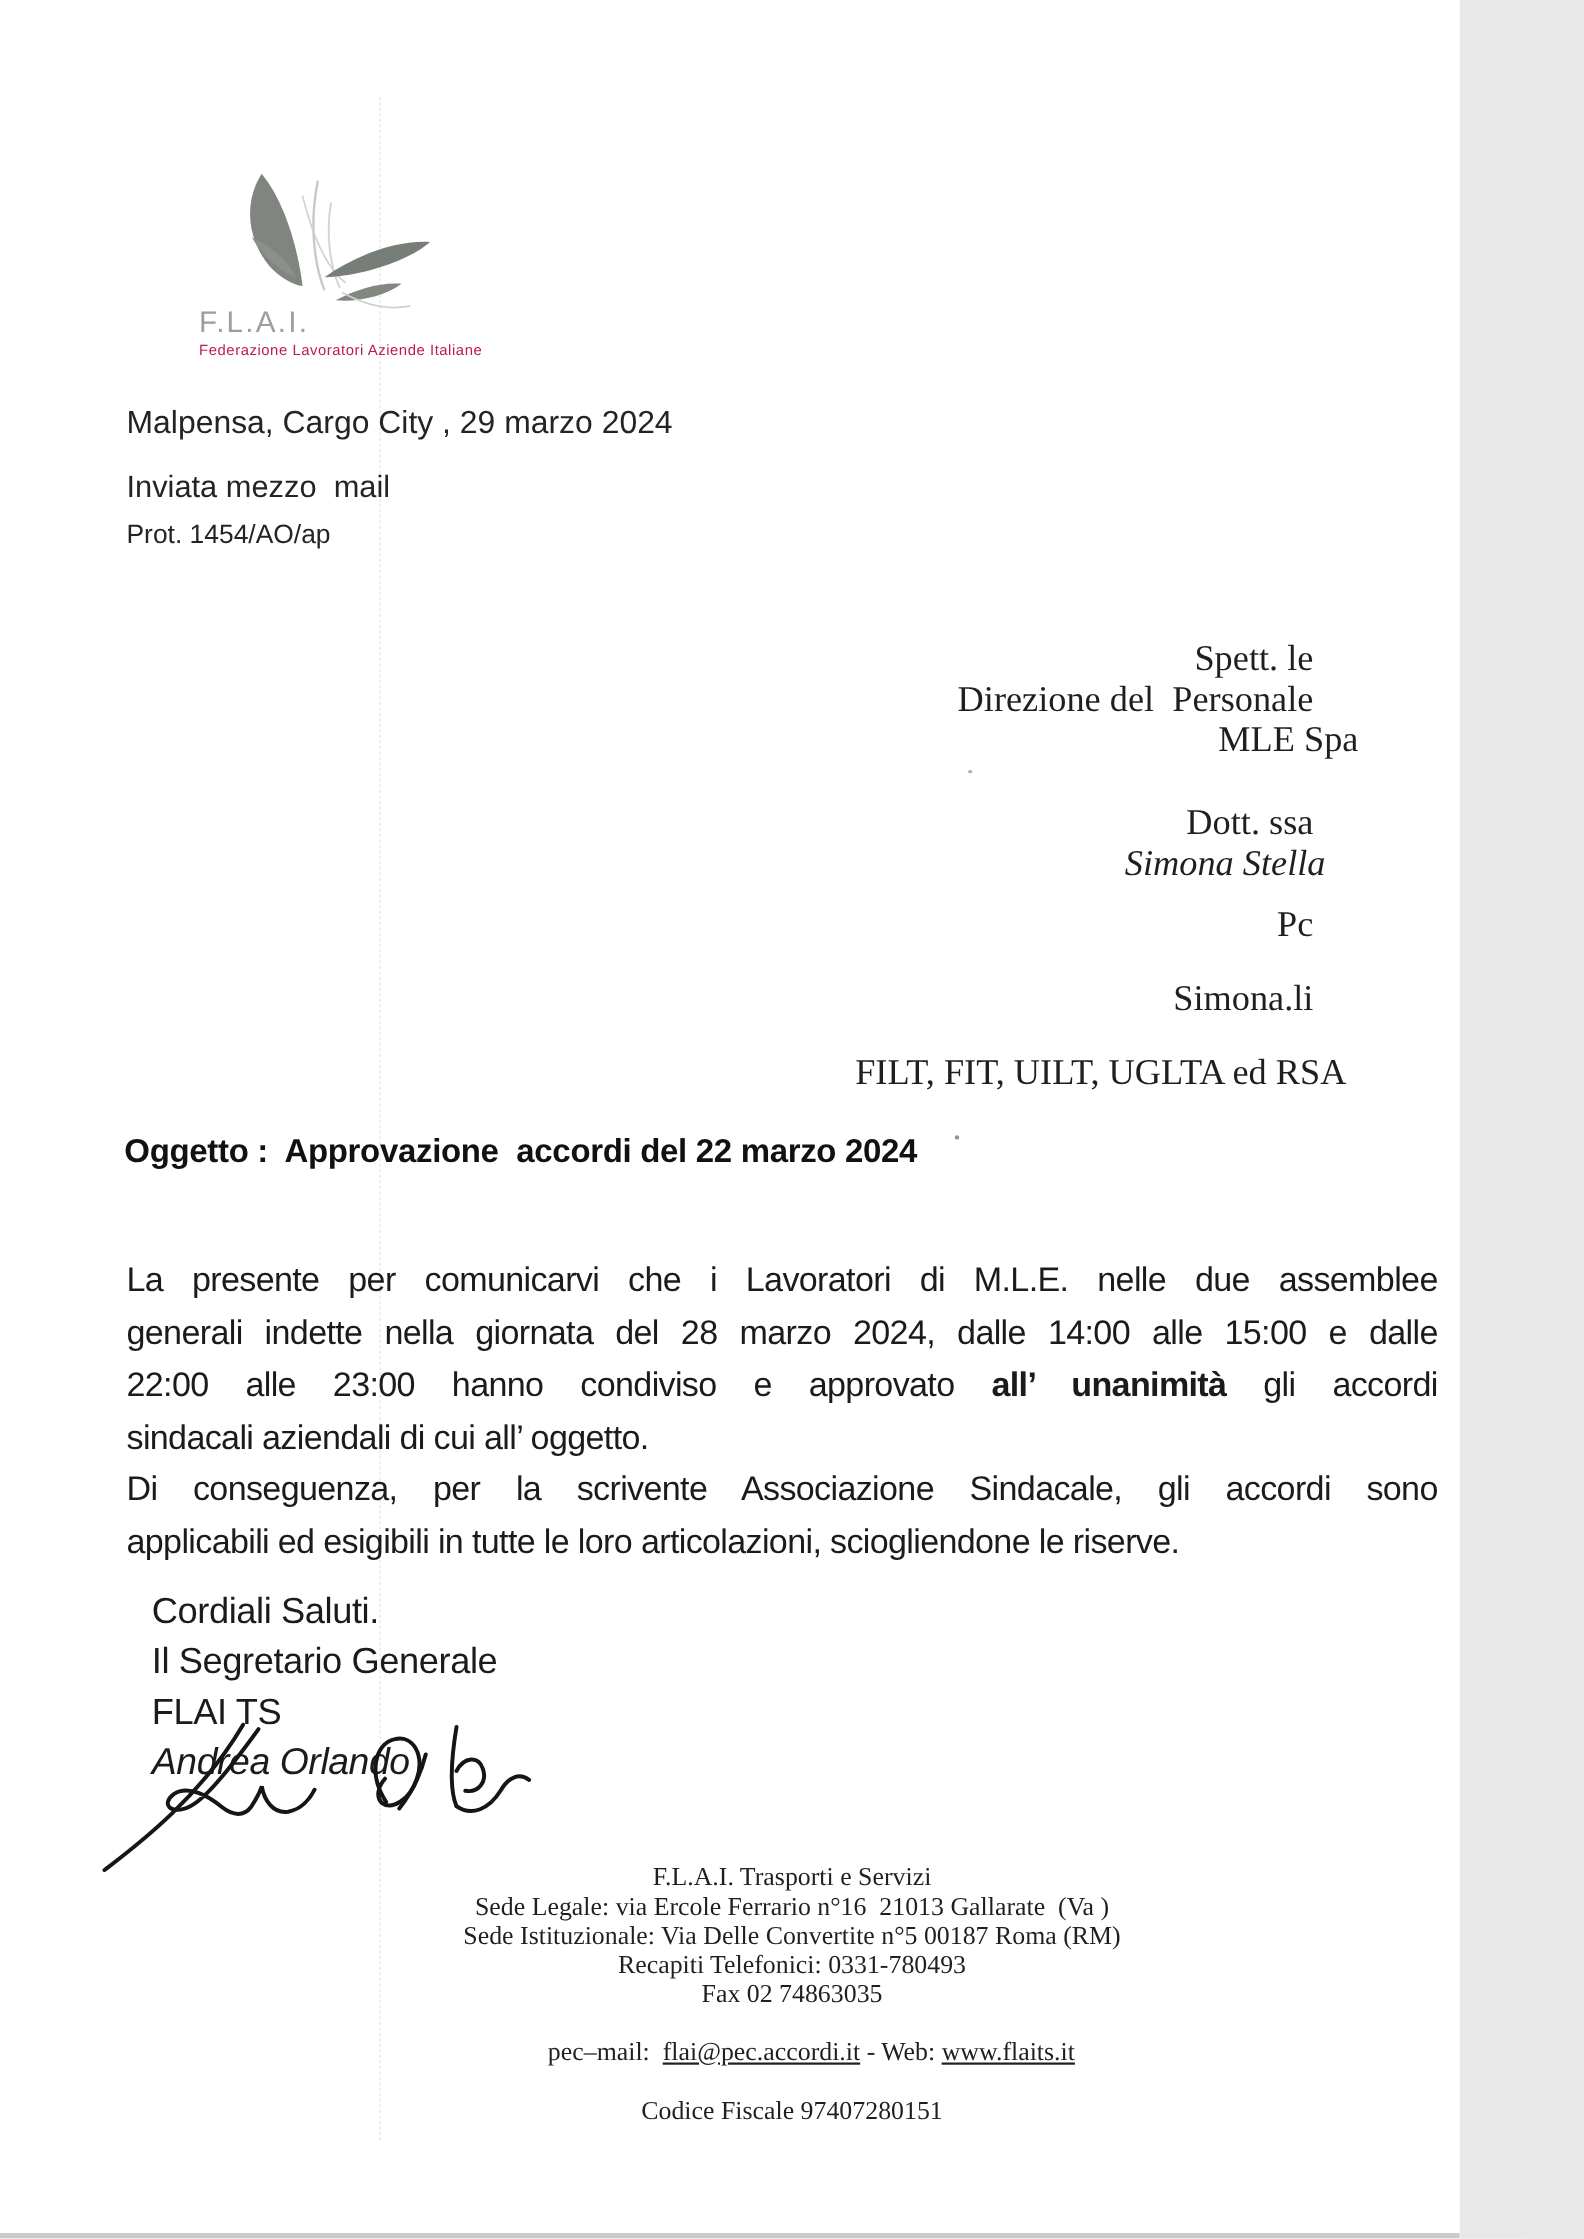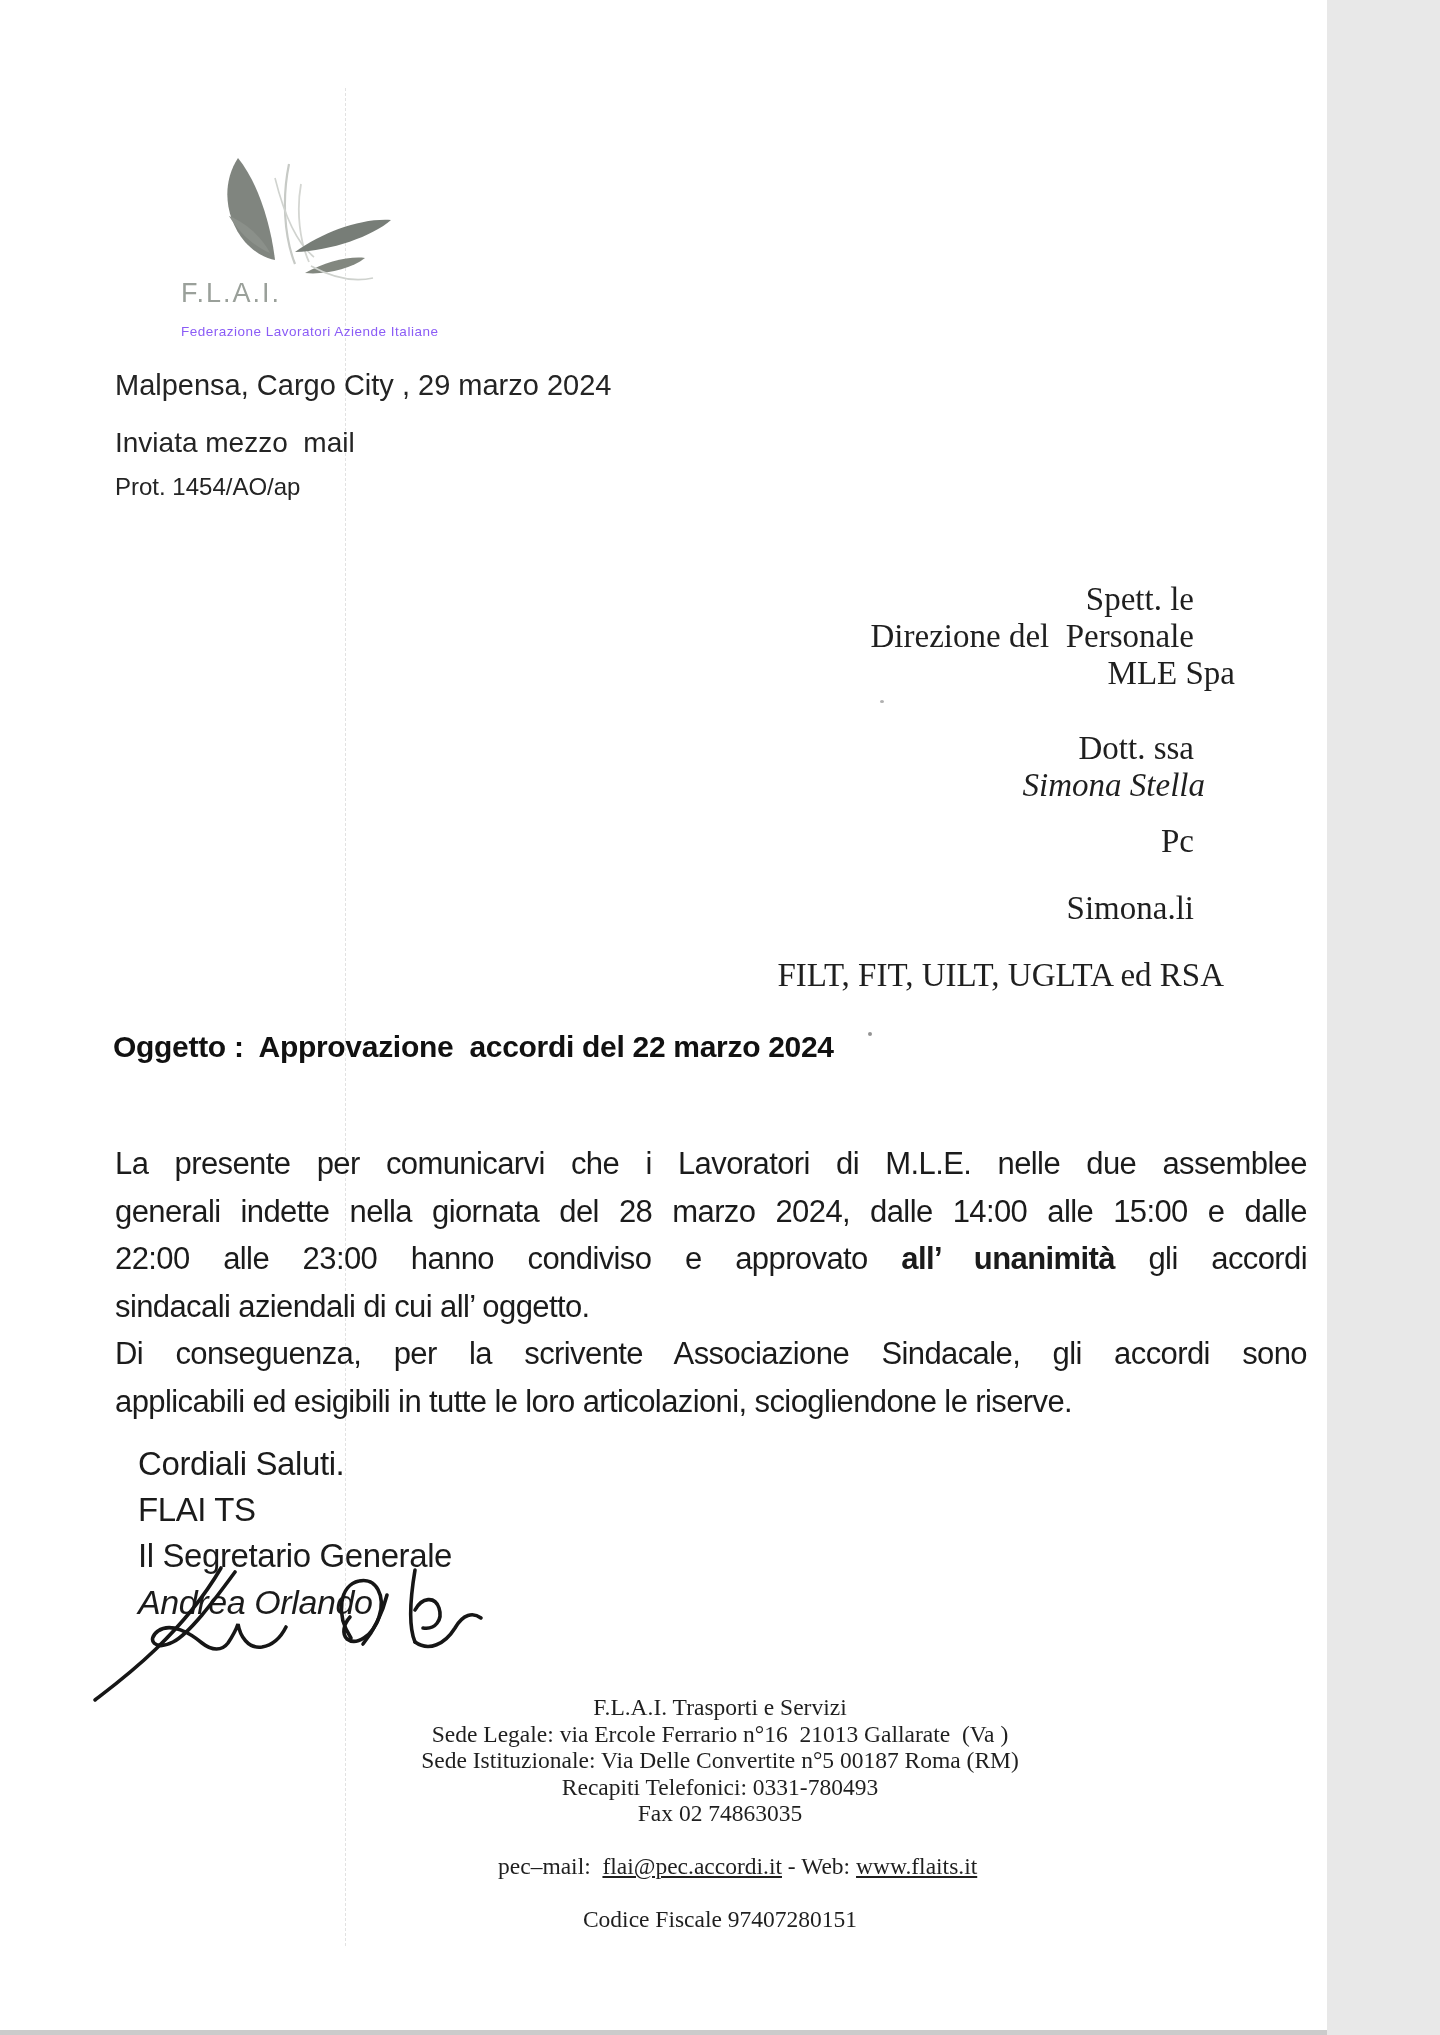--- a/index.html
+++ b/index.html
@@ -22,22 +22,22 @@
   .speck{position:absolute;background:#6f6f6f;border-radius:50%;}
   .speck1{left:880px;top:700px;width:4px;height:3px;opacity:.55;}
   .speck2{left:868px;top:1032px;width:4px;height:4px;opacity:.75;}
   
   .logo-svg{position:absolute;left:183px;top:156px;}
   .logo-acronym{
     position:absolute;left:181px;top:278px;
     font-size:27px;letter-spacing:2px;color:#9aa09a;font-weight:400;
   }
   .logo-tagline{
-    position:absolute;left:181px;top:324px;
-    font-size:13.5px;letter-spacing:.5px;color:#8b5cf6;white-space:pre-wrap;
+    position:absolute;left:181px;top:311px;
+    font-size:13.5px;letter-spacing:.5px;color:#be185d;white-space:pre-wrap;
   }
   
   .place-date{position:absolute;left:115px;top:369px;font-size:29px;color:#242424;white-space:pre-wrap;}
   .sent-via  {position:absolute;left:115px;top:427px;font-size:28px;color:#242424;white-space:pre-wrap;}
   .protocol  {position:absolute;left:115px;top:473px;font-size:24px;color:#242424;white-space:pre-wrap;}
   
   .recipients{
     position:absolute;right:133px;top:581px;text-align:right;
     font-family:"Liberation Serif",serif;font-size:33px;line-height:37px;color:#1f1f1f;
   }
@@ -127,22 +127,22 @@
       <span class="b">all’ unanimità</span>
       <span>gli accordi</span>
     </div>
     <div class="bl-last">sindacali aziendali di cui all’ oggetto.</div>
     <div class="bl">Di conseguenza, per la scrivente Associazione Sindacale, gli accordi sono</div>
     <div class="bl-last">applicabili ed esigibili in tutte le loro articolazioni, sciogliendone le riserve.</div>
   </div>
 
   <div class="closing">
     <div>Cordiali Saluti.</div>
+    <div>Il Segretario Generale</div>
     <div>FLAI TS</div>
-    <div>Il Segretario Generale</div>
     <div class="signer">Andrea Orlando</div>
   </div>
 
   <svg class="sig-svg" width="400" height="152" viewBox="0 0 400 152" aria-hidden="true">
     <g fill="none" stroke="#161616" stroke-width="3.6" stroke-linecap="round">
       <path d="M10 142 C 36 122, 96 78, 136 10"></path>
       <path d="M150 14 C 128 44, 104 76, 88 84 C 70 93, 61 82, 73 73 C 86 64, 105 75, 117 85 C 127 93, 137 93, 143 85 C 147 79, 151 72, 153 66 C 155 78, 163 91, 177 89 C 189 87, 197 77, 201 69"></path>
       <path d="M266 80 C 250 56, 255 27, 274 23 C 291 19, 301 38, 294 59 C 288 78, 271 88, 262 81 C 257 76, 258 67, 265 59"></path>
       <path d="M278 86 C 290 71, 298 53, 302 37"></path>
       <path d="M330 12 C 325 42, 324 70, 330 84"></path>

